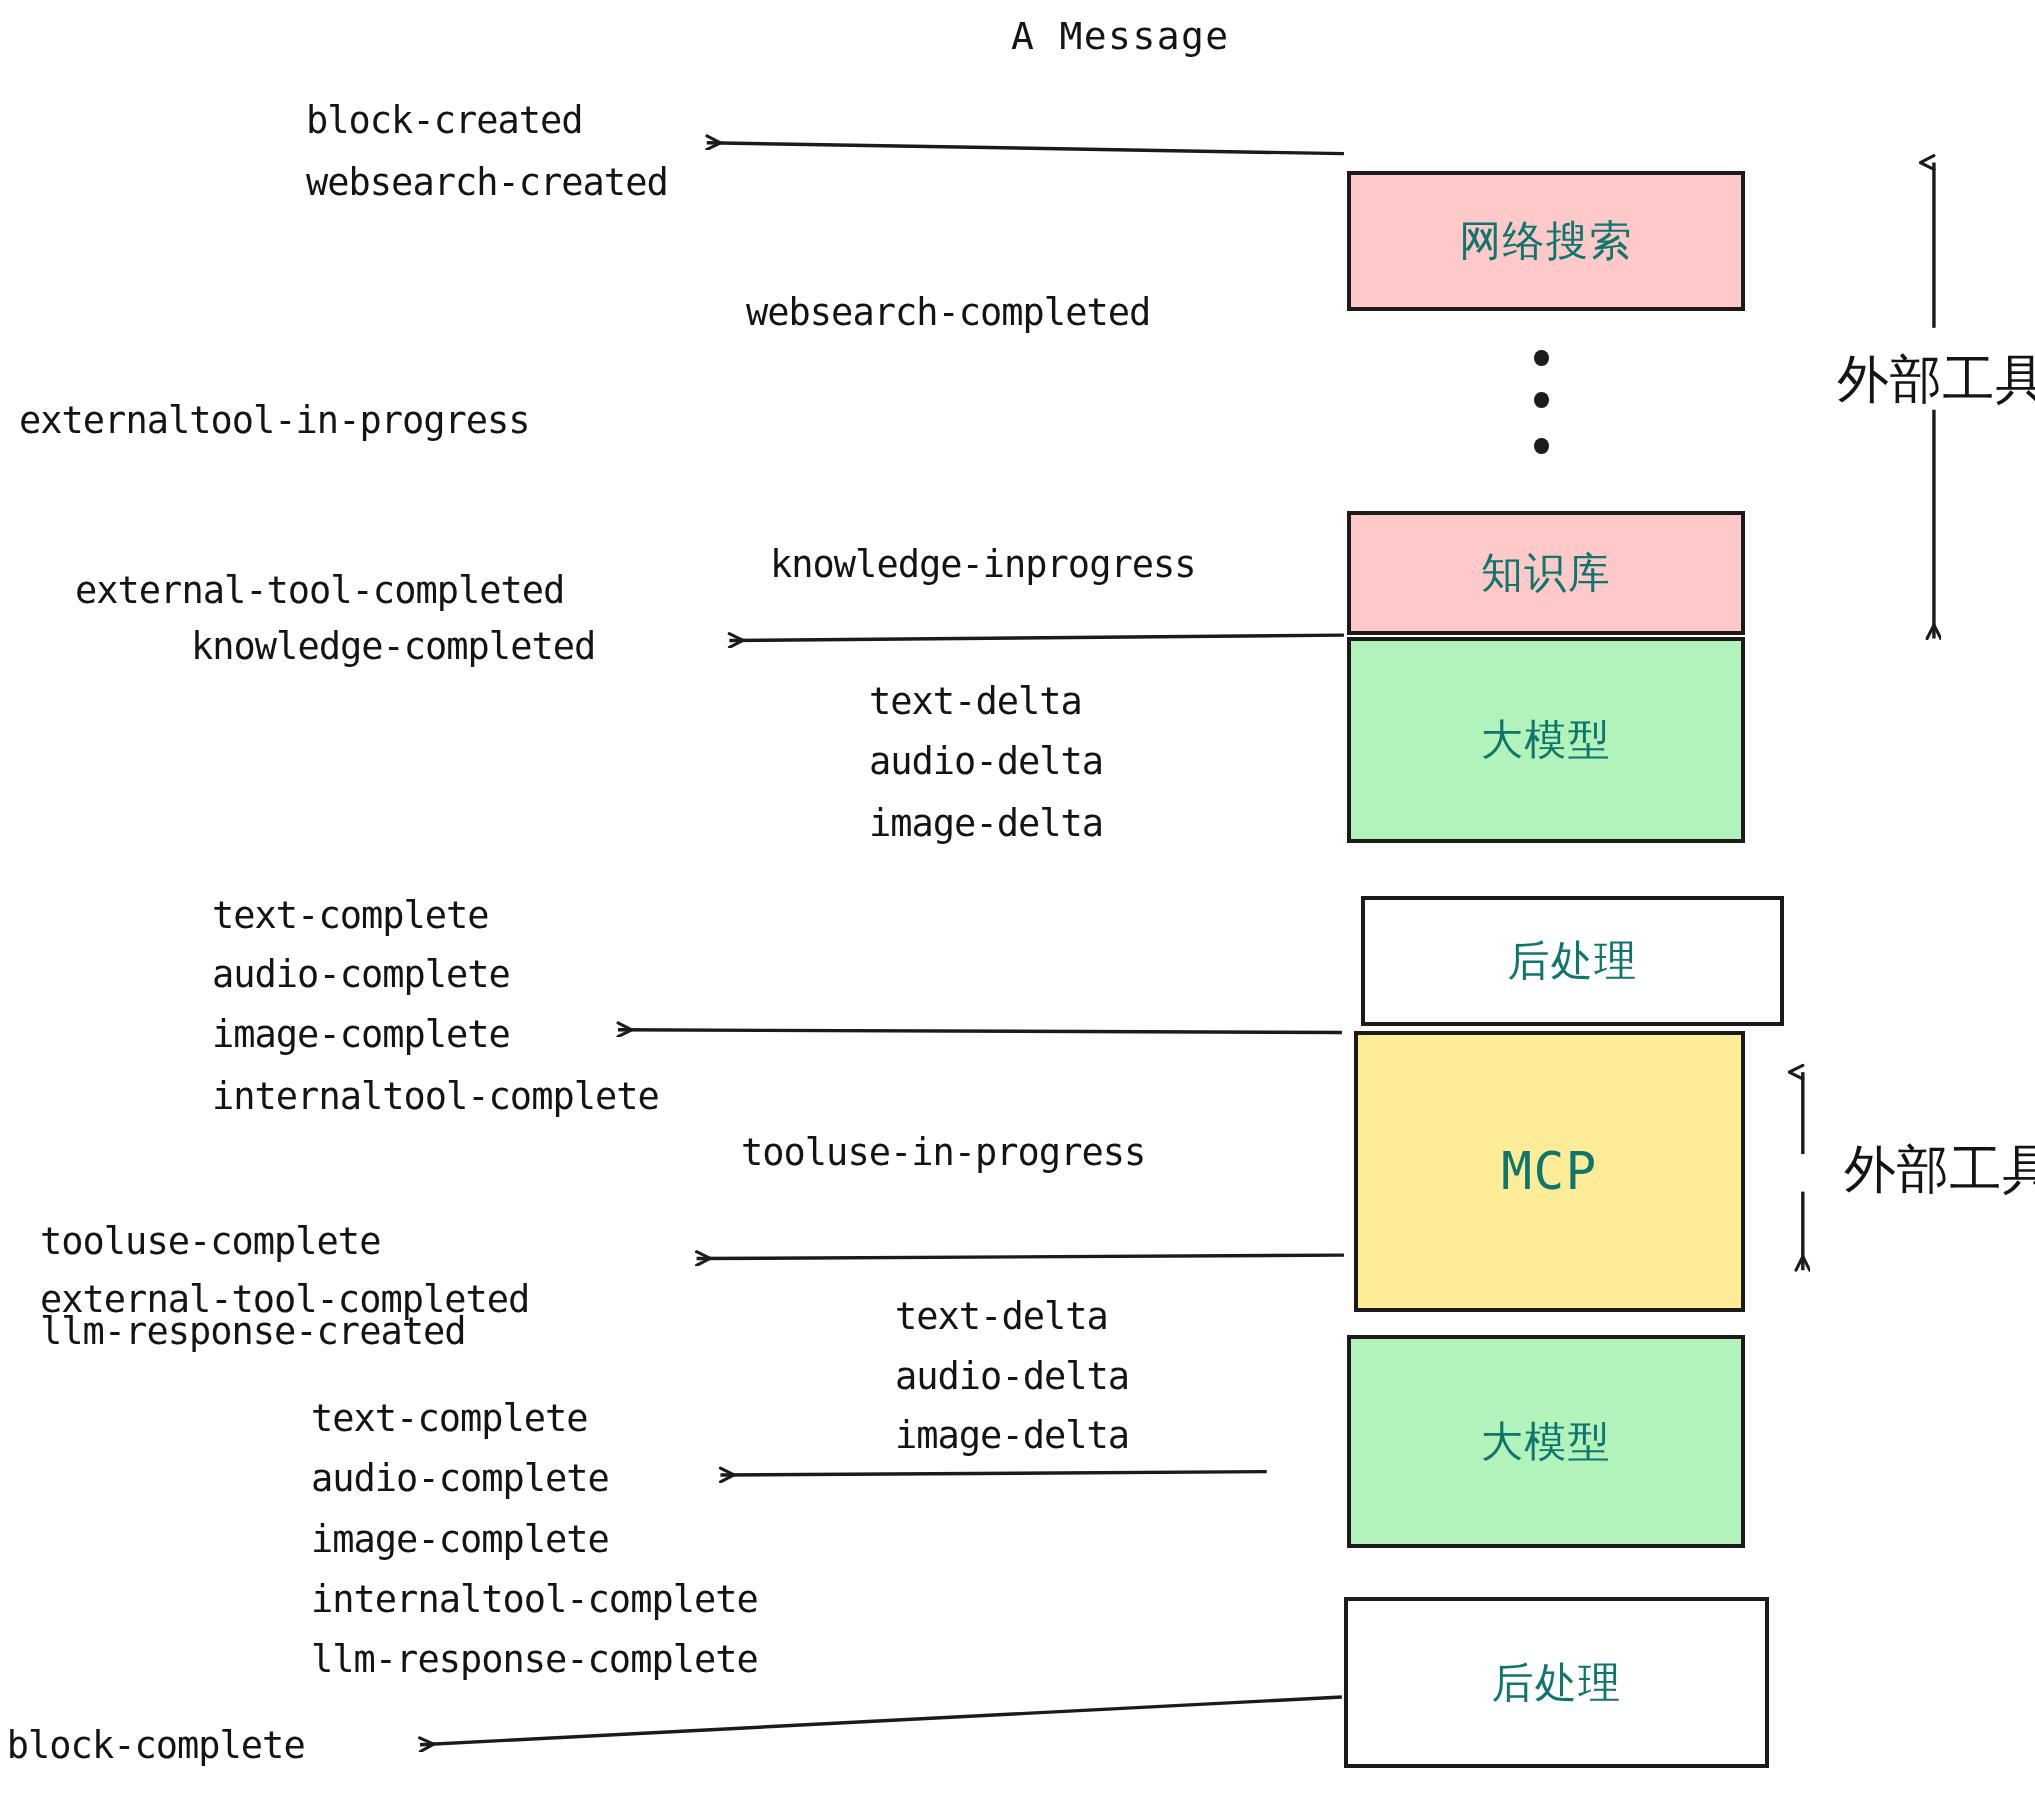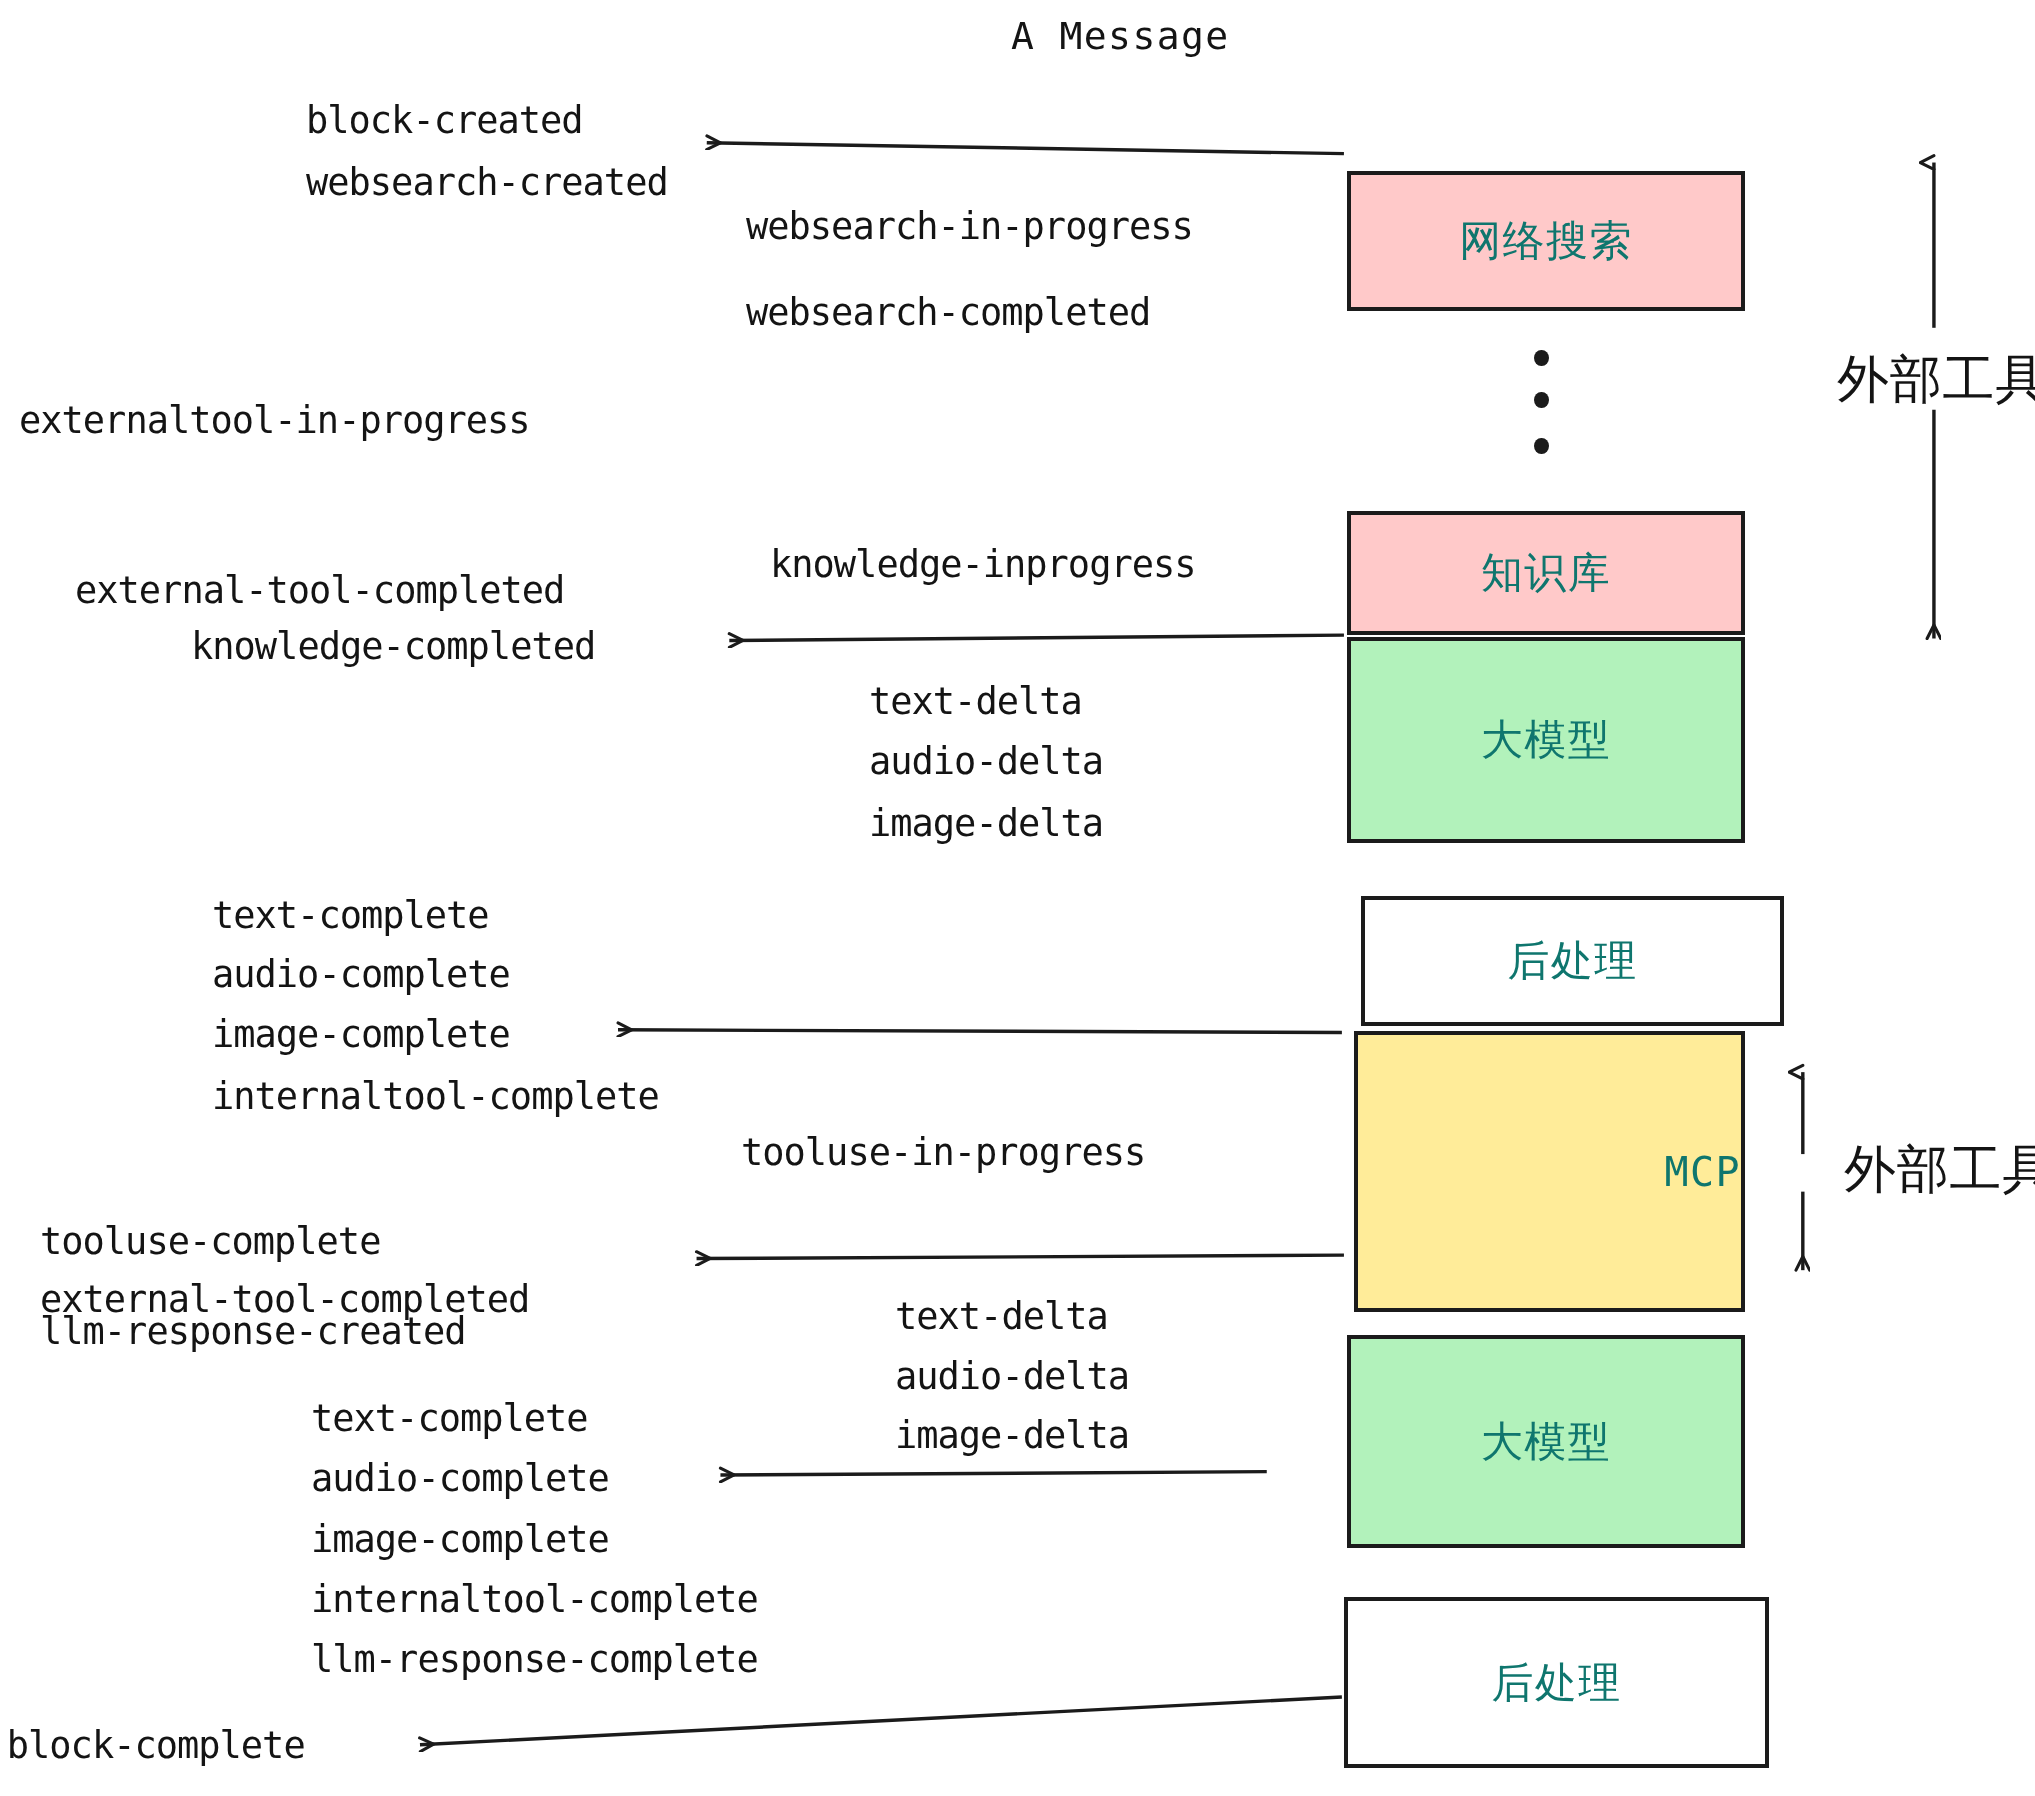--- a/index.html
+++ b/index.html
@@ -41,22 +41,21 @@
     display: flex;
     align-items: center;
     justify-content: center;
     font-family: "DejaVu Sans", "Liberation Sans", sans-serif;
     font-size: 42px;
     color: #0f766e;
     letter-spacing: 1.4px;
   }
   .box.mono {
     font-family: "DejaVu Sans Mono", "Liberation Mono", monospace;
-    font-size: 40px;
-    justify-content: flex-end;
+    font-size: 51px;
   }
   .side-label {
     position: absolute;
     font-family: Liberation Mono, monospace;
     font-size: 52px;
     color: #141414;
     letter-spacing: 0.7px;
     white-space: nowrap;
   }
   .dot {
@@ -106,21 +105,20 @@
     <line x1="2832" y1="480" x2="2832" y2="238" stroke="#1b1b1b" stroke-width="5" marker-end="url(#ahu)"></line>
     <line x1="2832" y1="600" x2="2832" y2="935" stroke="#1b1b1b" stroke-width="5" marker-end="url(#ah)"></line>
 
     <line x1="2640" y1="1690" x2="2640" y2="1570" stroke="#1b1b1b" stroke-width="5" marker-end="url(#ahu)"></line>
     <line x1="2640" y1="1745" x2="2640" y2="1860" stroke="#1b1b1b" stroke-width="5" marker-end="url(#ah)"></line>
   </svg>
 
   <div class="lbl" style="left:306px; top:102px;">block-created</div>
   <div class="lbl" style="left:306px; top:164px;">websearch-created</div>
 
-  <div class="lbl" style="left:746px; top:208px;">websearch-in-progress</div>
   <div class="lbl" style="left:746px; top:294px;">websearch-completed</div>
 
   <div class="lbl" style="left:19px; top:402px;text-align:right;">externaltool-in-progress</div>
 
   <div class="lbl" style="left:770px; top:546px;">knowledge-inprogress</div>
 
   <div class="lbl" style="left:75px; top:572px;">external-tool-completed</div>
   <div class="lbl" style="left:191px; top:628px;">knowledge-completed</div>
 
   <div class="lbl" style="left:869px; top:683px;">text-delta</div>

